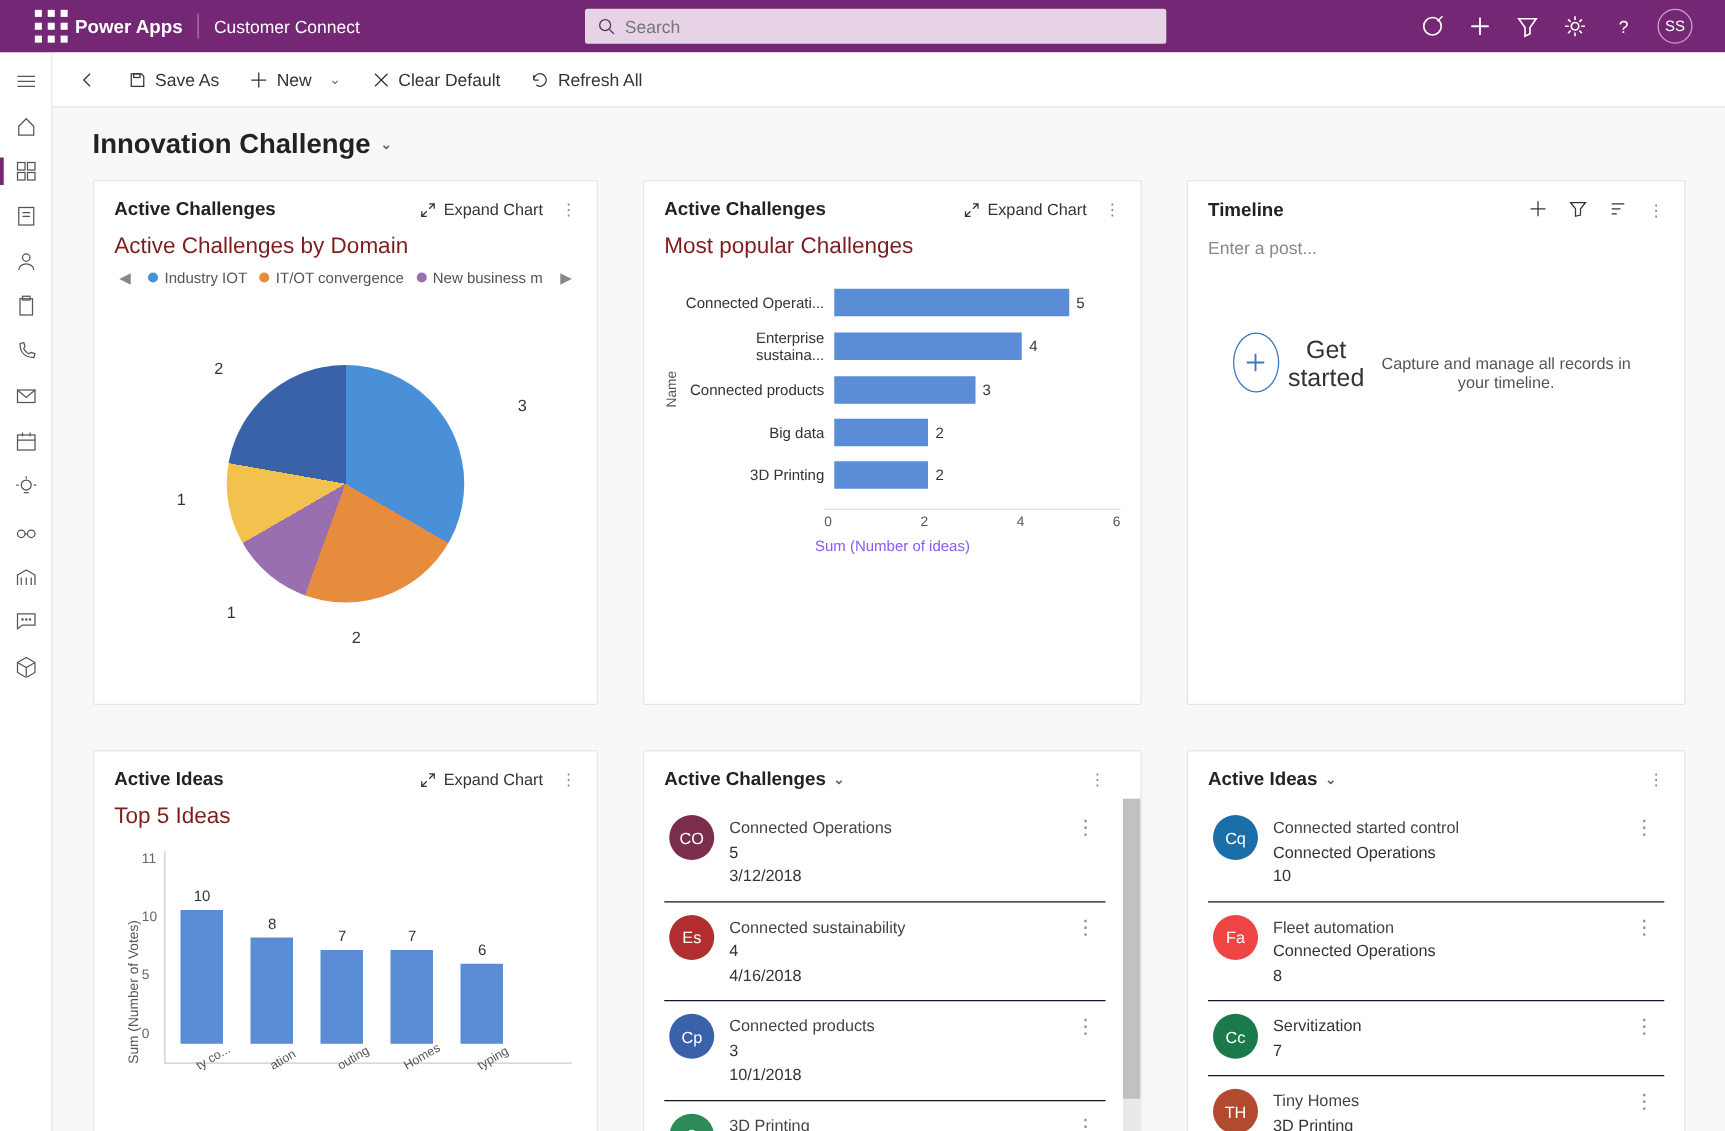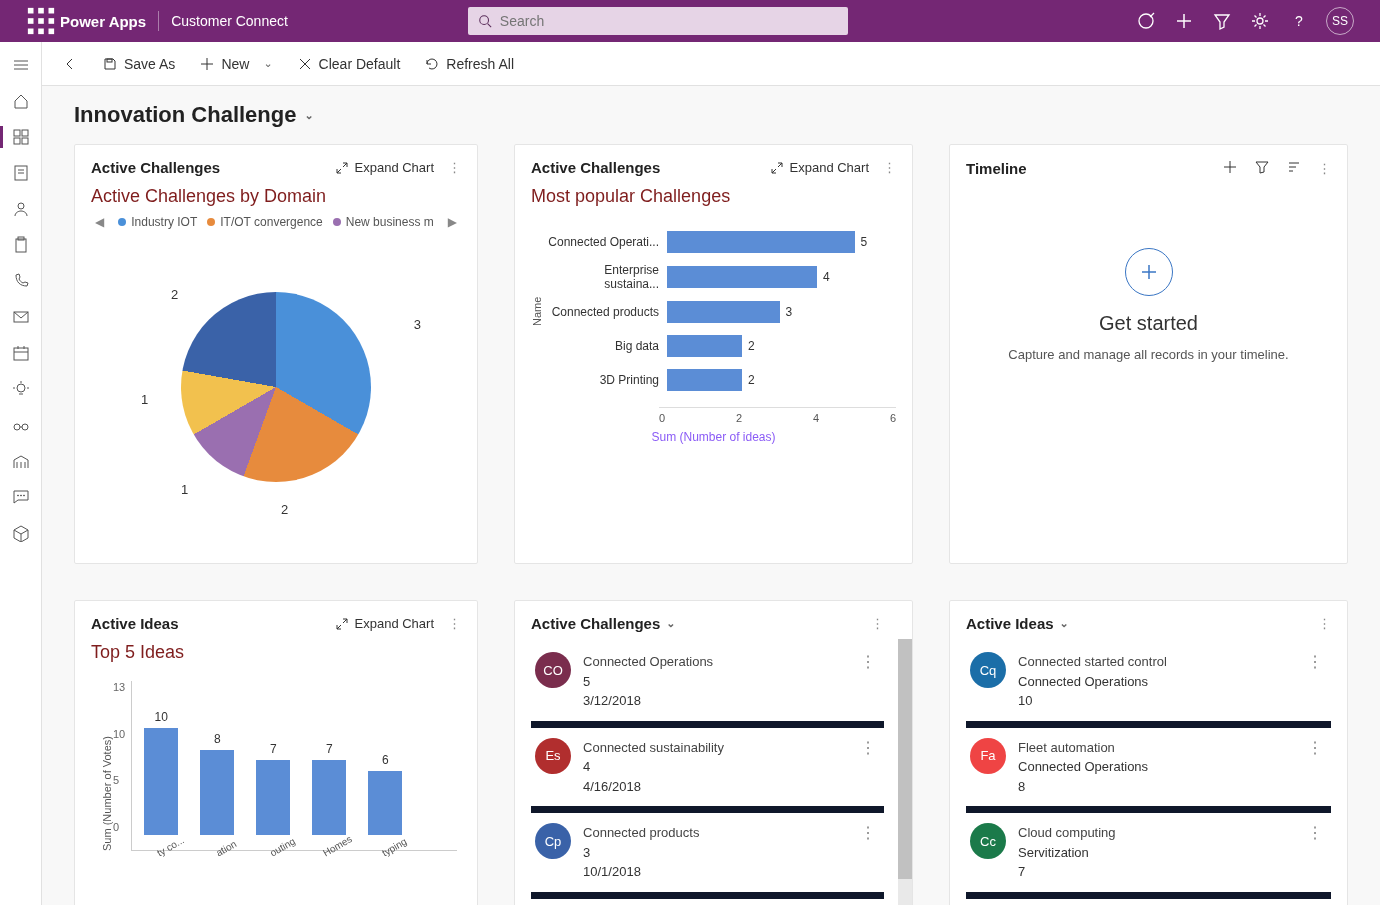--- a/index.html
+++ b/index.html
@@ -3,21 +3,21 @@
 <meta charset="utf-8">
 <style>
 * { box-sizing: border-box; margin: 0; padding: 0; font-family: "Segoe UI", Arial, sans-serif; }
 body { background: #f5f5f5; overflow: hidden; }
 
 .topbar { height: 42px; background: #742774; display: flex; align-items: center; color: #fff; padding: 0 26px; }
 .topbar .waffle { width: 30px; display:flex; align-items:center; justify-content:center; cursor:pointer; }
 .topbar .brand { font-weight: 600; font-size: 15px; margin-left:4px; }
 .topbar .divider { width:1px; height:20px; background: rgba(255,255,255,0.4); margin:0 12px; }
 .topbar .appname { font-size: 14px; }
-.topbar .search { margin-left: 180px; width: 380px; height: 28px; background: #e6d4e6; border-radius: 2px; display:flex; align-items:center; padding:0 10px; color:#5a2d5a; }
+.topbar .search { margin-left: 180px; width: 465px; height: 28px; background: #e6d4e6; border-radius: 2px; display:flex; align-items:center; padding:0 10px; color:#5a2d5a; }
 .topbar .search input { border:none; background:transparent; outline:none; flex:1; margin-left:8px; color:#333; font-size:14px; }
 .topbar .right { margin-left:auto; display:flex; align-items:center; gap:18px; }
 .topbar .right .ticon { width:20px; height:20px; display:flex; align-items:center; justify-content:center; cursor:pointer; }
 .topbar .avatar { width:28px; height:28px; border:1px solid rgba(255,255,255,0.6); border-radius:50%; display:flex; align-items:center; justify-content:center; font-size:12px; }
 
 .shell { display:flex; height: calc(100vh - 42px); }
 .leftnav { width:42px; background:#fff; border-right:1px solid #e1e1e1; display:flex; flex-direction:column; align-items:center; padding-top:6px; gap:2px; }
 .leftnav .nitem { width:100%; height:34px; display:flex; align-items:center; justify-content:center; cursor:pointer; color:#555; position:relative; }
 .leftnav .nitem.active::before { content:''; position:absolute; left:0; top:6px; bottom:6px; width:3px; background:#742774; }
 .leftnav .nitem svg { width:18px; height:18px; }
@@ -53,26 +53,26 @@
 .hrow .track { flex:1; position:relative; height:26px; }
 .hrow .track .bar { position:absolute; left:0; top:2px; bottom:2px; background:#5b8dd6; }
 .hrow .track .val { position:absolute; top:50%; transform:translateY(-50%); font-size:12px; color:#333; }
 .axislabel-y { writing-mode: vertical-rl; transform: rotate(180deg); font-size:11px; color:#555; text-align:center; }
 .axis-x { margin-left:128px; display:flex; justify-content:space-between; font-size:11px; color:#555; border-top:1px solid #ddd; padding-top:4px; }
 
 .timeline-search { position:relative; }
 .timeline-search input { width:100%; height:34px; border:1px solid #ccc; border-radius:2px; padding:0 10px 0 34px; font-size:14px; outline:none; }
 .timeline-search svg { position:absolute; left:10px; top:9px; width:16px; height:16px; color:#888; }
 .timeline-post { margin-top:12px; font-size:14px; color:#888; }
-.timeline-empty { display:flex; flex-direction:column; align-items:center; justify-content:center; padding:60px 20px 20px; text-align:center; }
+.timeline-empty { display:flex; align-items:center; justify-content:center; padding:60px 20px 20px; text-align:center; }
 .plus-circle { width:48px; height:48px; border:1.5px solid #3a76c4; border-radius:50%; display:flex; align-items:center; justify-content:center; color:#3a76c4; margin-bottom:16px; }
 .timeline-empty h3 { font-size:20px; font-weight:400; color:#333; margin-bottom:12px; }
 .timeline-empty p { font-size:13px; color:#555; }
 
-.listrow { display:flex; align-items:flex-start; padding:10px 4px; border-bottom:7px solid #0f172a; gap:12px; }
+.listrow { display:flex; align-items:flex-start; padding:10px 4px; border-bottom:1px solid #0f172a; gap:12px; }
 .listrow:last-child { border-bottom:none; }
 .avatar-circle { width:36px; height:36px; border-radius:50%; color:#fff; display:flex; align-items:center; justify-content:center; font-size:13px; flex-shrink:0; }
 .listrow .info { flex:1; font-size:13px; color:#333; line-height:1.5; }
 .listrow .info .line1 { color:#444; }
 .listrow .rmore { color:#888; cursor:pointer; padding:0 4px; }
 
 .vbarchart { padding:10px 4px 0; }
 .vbars-wrap { display:flex; }
 .vy-axis { display:flex; flex-direction:column-reverse; justify-content:space-between; font-size:11px; color:#666; padding:0 6px 18px 0; height:170px; }
 .vbars { display:flex; align-items:flex-end; gap:14px; height:170px; border-left:1px solid #ccc; border-bottom:1px solid #ccc; padding:0 4px 0 8px; position:relative; flex:1; }
@@ -413,20 +413,21 @@
                     <path d="M2 3h12l-4 5v5l-4 1v-6z"></path>
                   </svg></div>
               <div><svg width="16" height="16" viewBox="0 0 16 16">
                     <line x1="3" y1="4" x2="13" y2="4"></line>
                     <line x1="3" y1="8" x2="10" y2="8"></line>
                     <line x1="3" y1="12" x2="7" y2="12"></line>
                   </svg></div>
               <div class="more">⋮</div>
             </div>
           </div>
+          <div class="timeline-post">Enter a post...</div>
           <div class="timeline-empty">
             <div class="plus-circle">
                 <svg width="24" height="24" viewBox="0 0 24 24">
                   <line x1="12" y1="5" x2="12" y2="19" stroke-width="1.5"></line>
                   <line x1="5" y1="12" x2="19" y2="12" stroke-width="1.5"></line>
                 </svg>
               </div>
             <h3>Get started</h3>
             <p>Capture and manage all records in your timeline.</p>
           </div>
@@ -446,21 +447,21 @@
             </div>
           </div>
           <div class="subhead">Top 5 Ideas</div>
           <div class="vbarchart">
             <div class="vbars-wrap">
               <div class="v-ylabel">Sum (Number of Votes)</div>
               <div class="vy-axis" id="vbar-yticks">
                   <span>0</span>
                   <span>5</span>
                   <span>10</span>
-                  <span>13</span>
+                  <span>11</span>
                 </div>
               <div class="vbars" id="vbar-cols">
                   <div class="vbarcol">
                     <div class="vval">10</div>
                     <div class="vbar" style="height:106.66666666666666px"></div>
                     <div class="vlbl">ty co...</div>
                   </div>
                   <div class="vbarcol">
                     <div class="vval">8</div>
                     <div class="vbar" style="height:85.33333333333333px"></div>
@@ -564,21 +565,20 @@
       <div class="info">
                   <div class="line1">Fleet automation</div>
                   <div>Connected Operations</div>
                   <div>8</div>
                 </div>
       <div class="rmore">⋮</div>
               </div>
               <div class="listrow">
                 <div class="avatar-circle" style="background:#1b7a4a">Cc</div>
       <div class="info">
-                  <div class="line1">Cloud computing</div>
                   <div>Servitization</div>
                   <div>7</div>
                 </div>
       <div class="rmore">⋮</div>
               </div>
               <div class="listrow">
                 <div class="avatar-circle" style="background:#b14a2e">TH</div>
       <div class="info">
                   <div class="line1">Tiny Homes</div>
                   <div>3D Printing</div>

